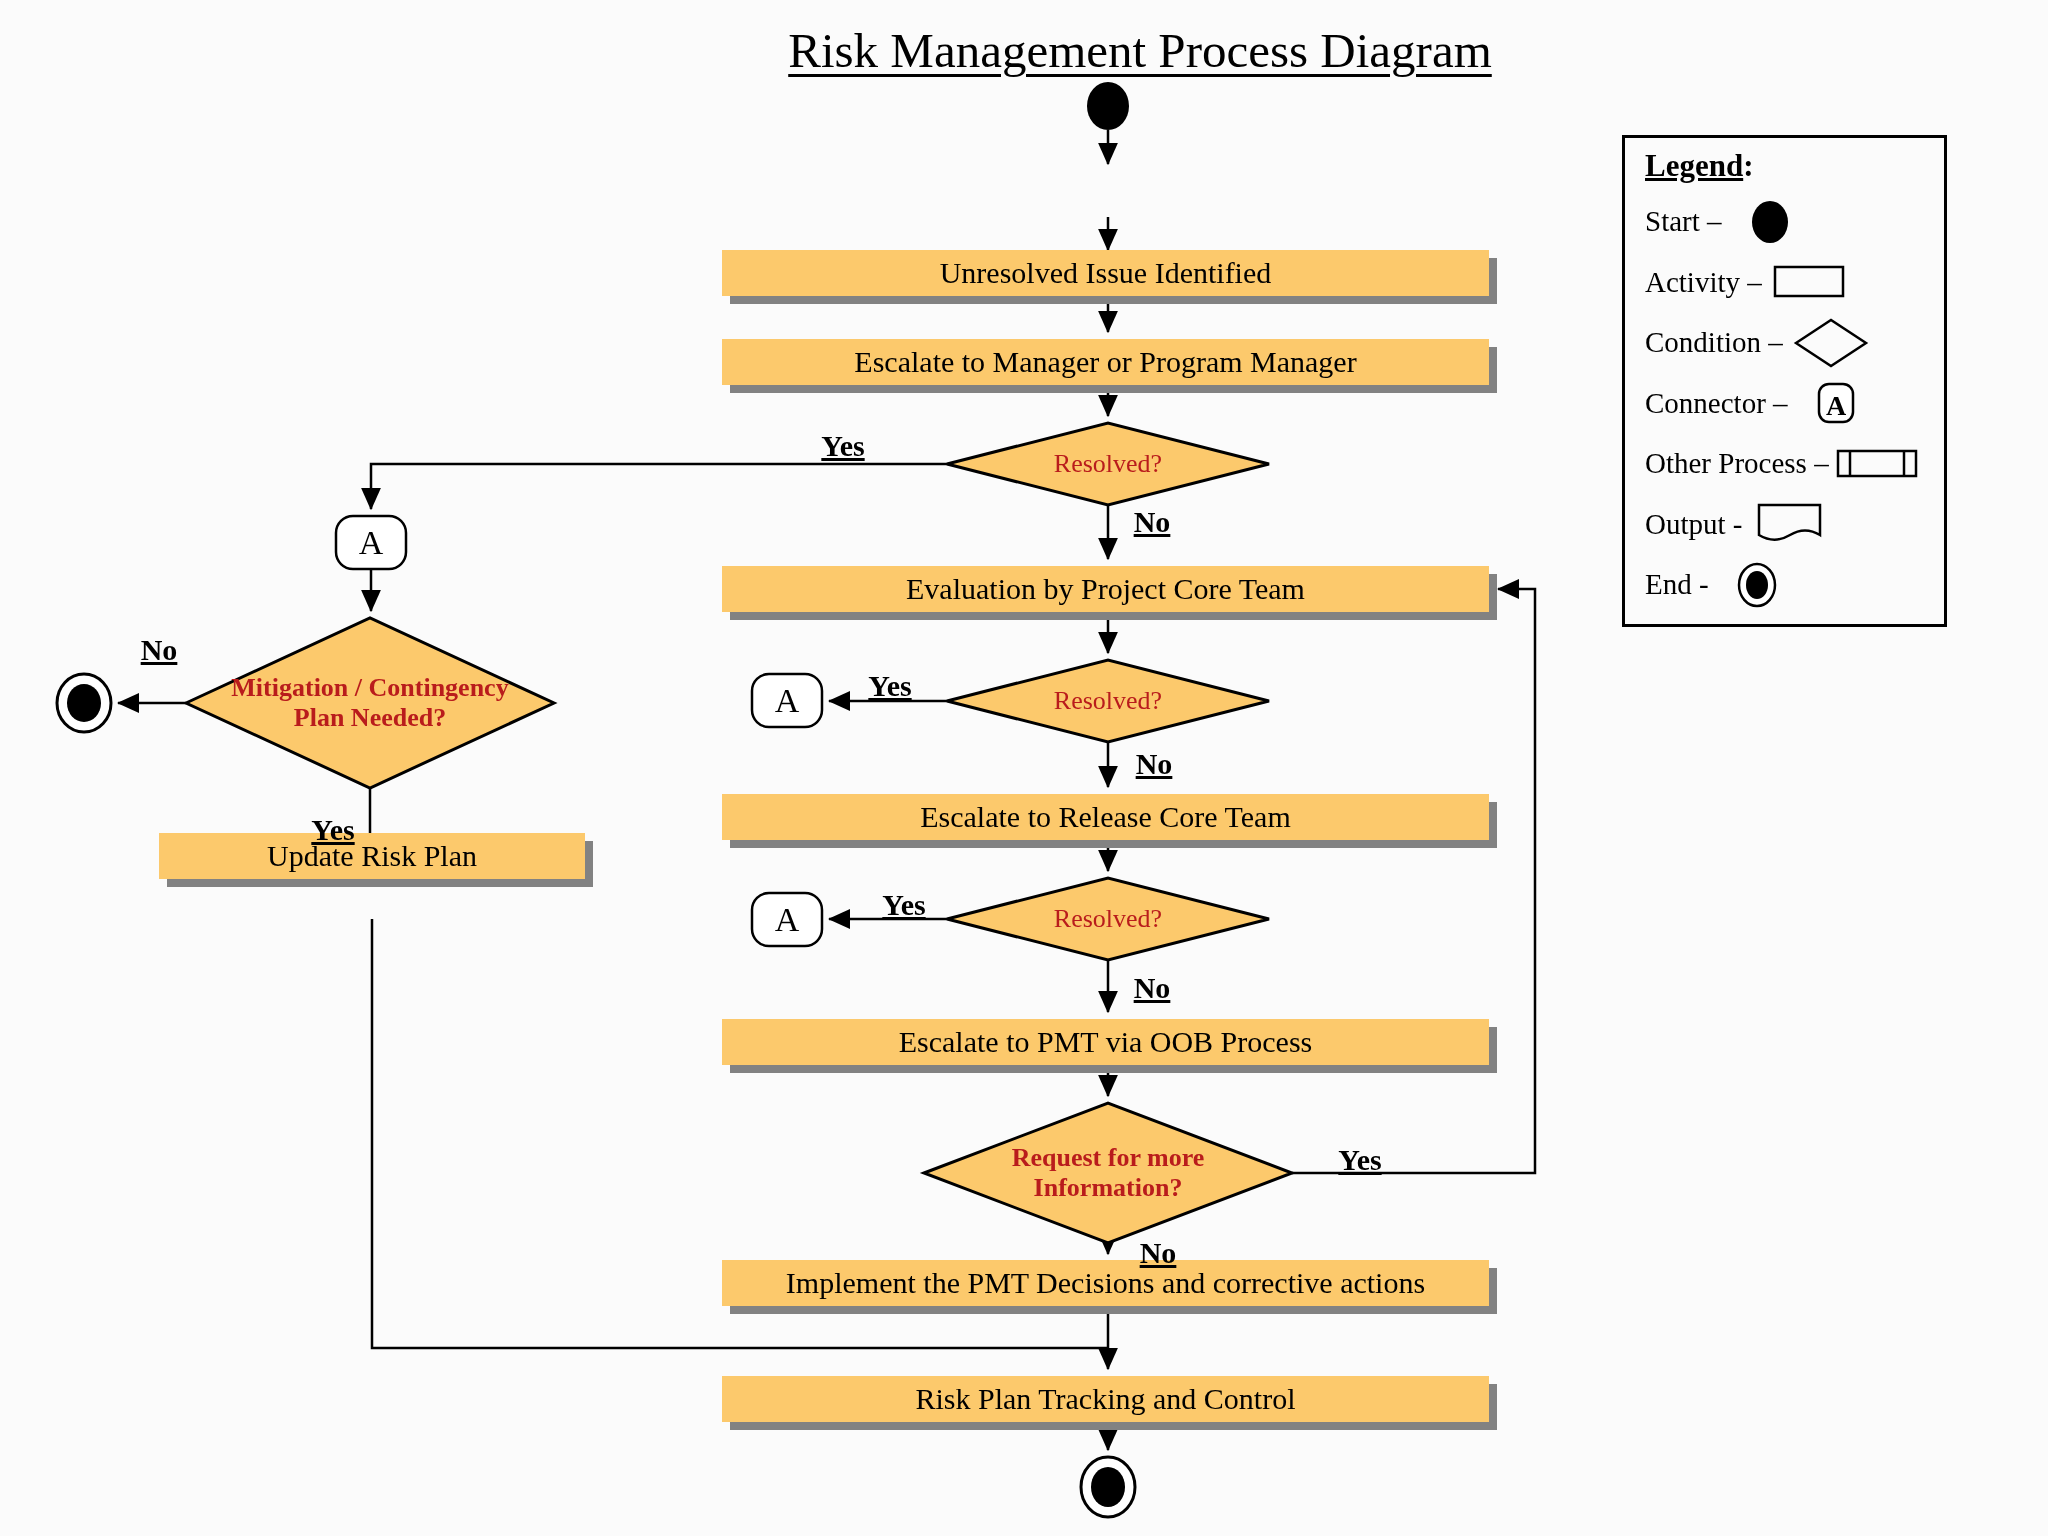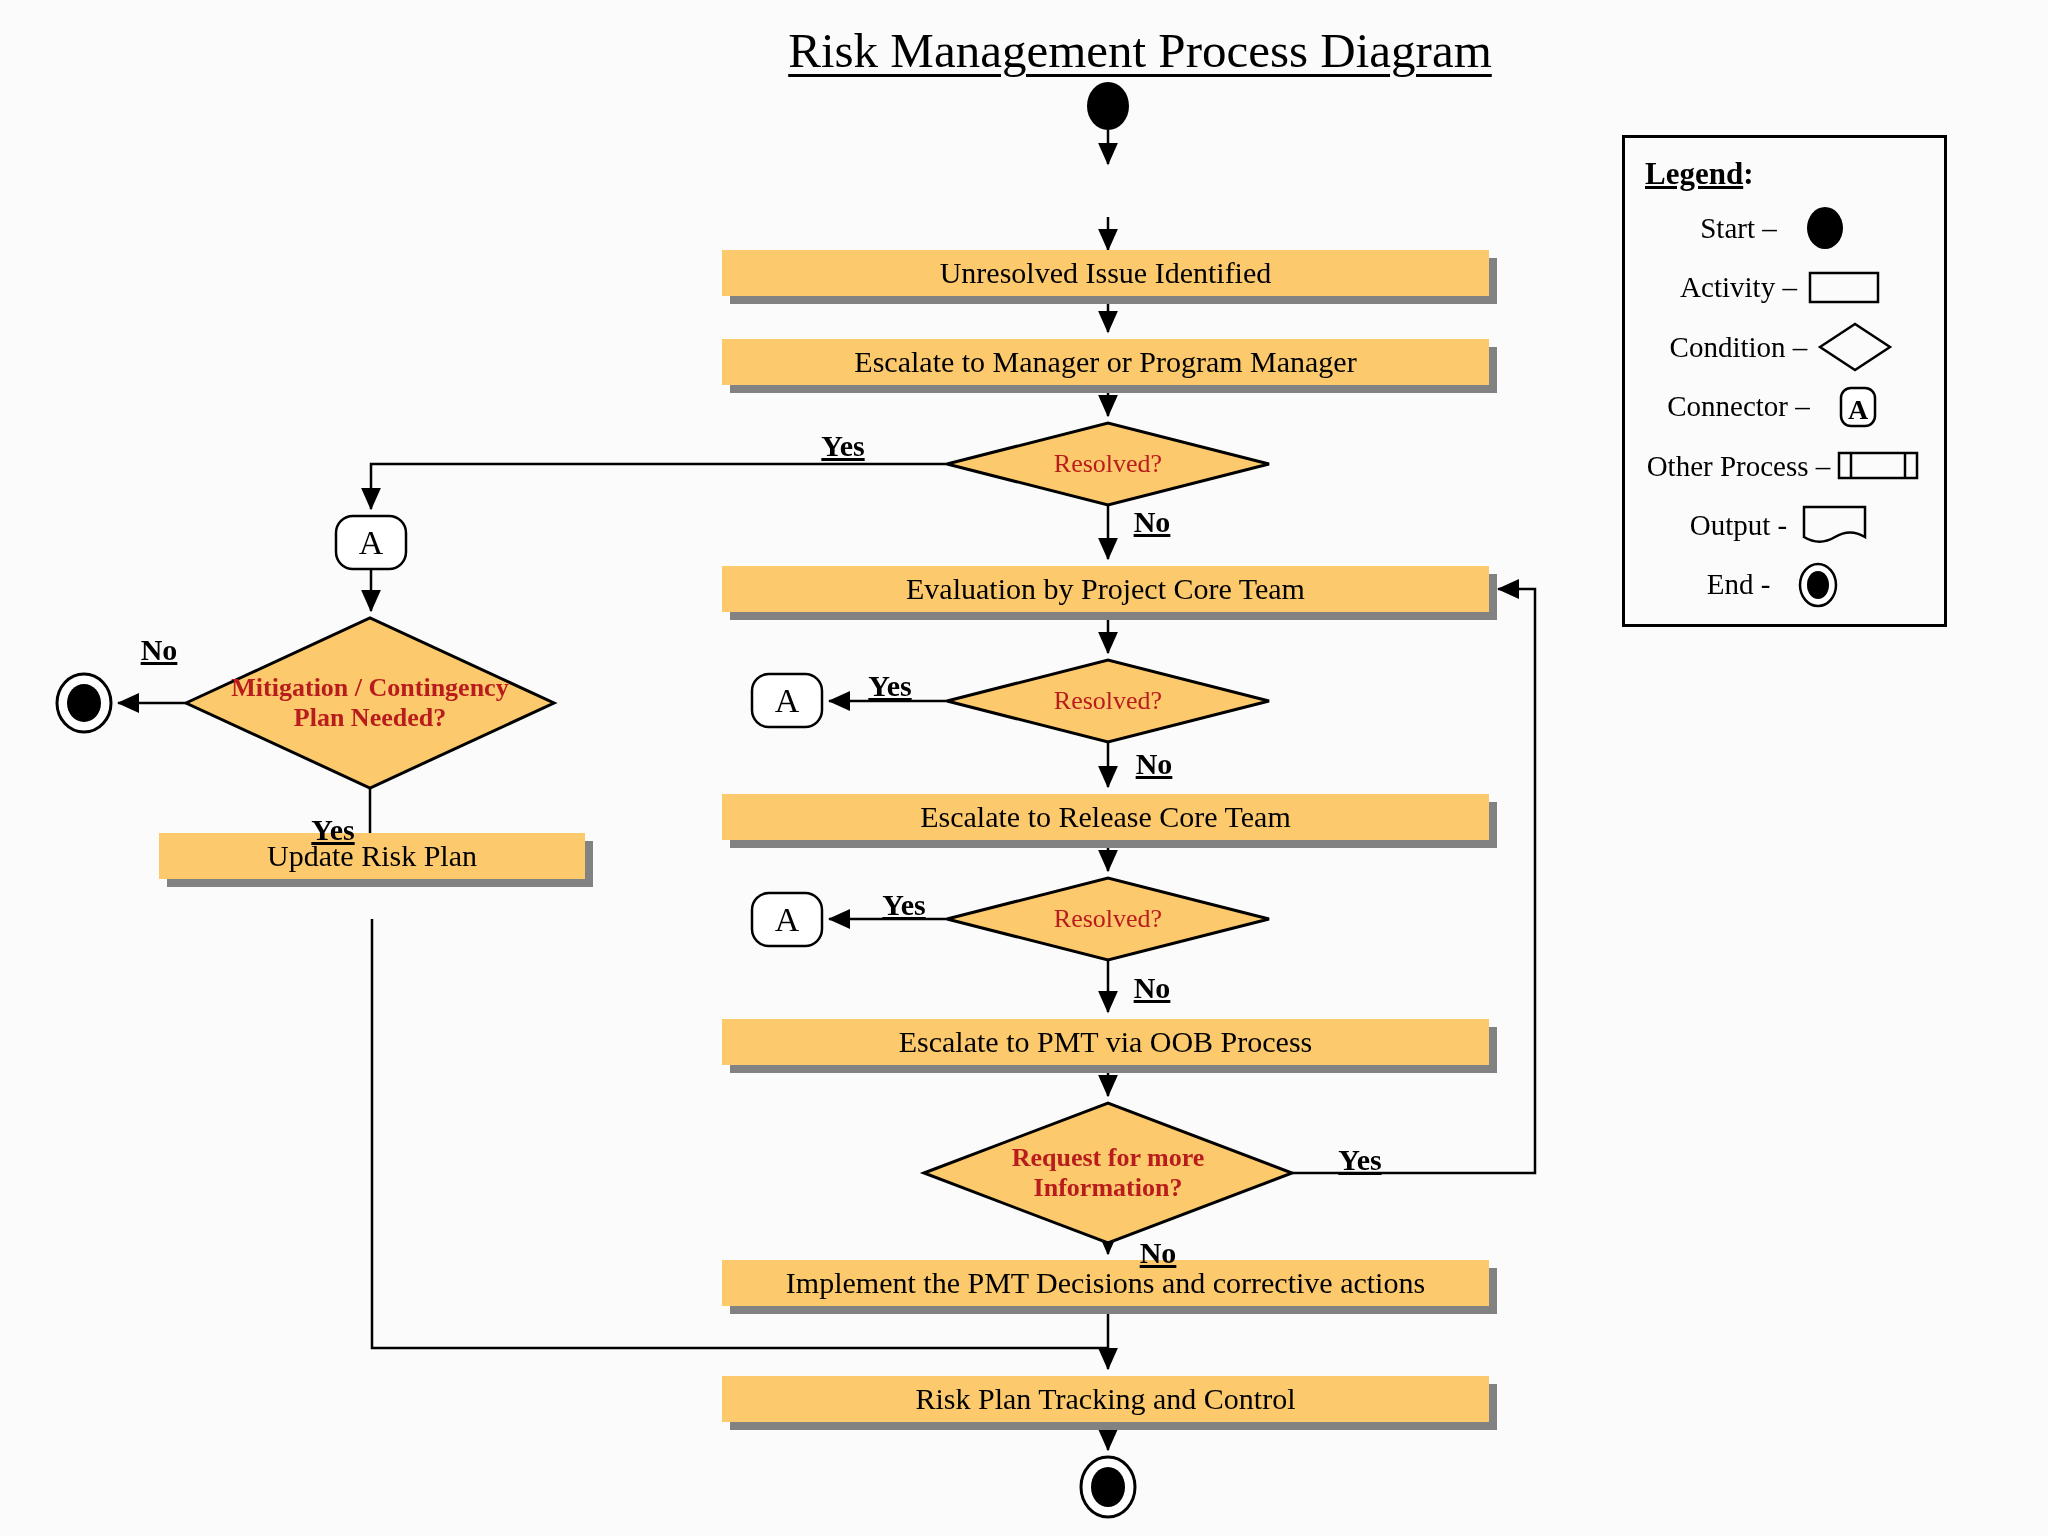--- a/index.html
+++ b/index.html
@@ -45,25 +45,25 @@
     font-size:34px;color:#000;
   }
   .elabel{
     position:absolute;transform:translate(-50%,-50%);
     font-size:30px;font-weight:700;color:#000;white-space:nowrap;text-decoration:underline;
   }
   .legend{
     position:absolute;left:1622px;top:135px;width:325px;height:492px;
     box-sizing:border-box;border:3px solid #000;background:transparent;
     display:flex;flex-direction:column;justify-content:space-between;
-    padding:18px 16px 16px 20px;
+    padding:10px 16px 16px 20px;
   }
   .legend-title{font-size:31px;font-weight:700;color:#000;}
   .legend-title .lt{text-decoration:underline;text-decoration-thickness:2.5px;}
-  .lrow{display:flex;align-items:center;justify-content:center;height:46px;}
+  .lrow{display:flex;align-items:center;justify-content:flex-start;height:46px;}
   .llabel{font-size:29px;color:#000;white-space:nowrap;}
   .lsym{width:96px;display:flex;justify-content:center;align-items:center;flex:none;}
 </style>
 </head>
 <body>
 
 <div id="canvas">
 
   <svg id="wires" viewBox="0 0 2048 1536">
     <defs>

